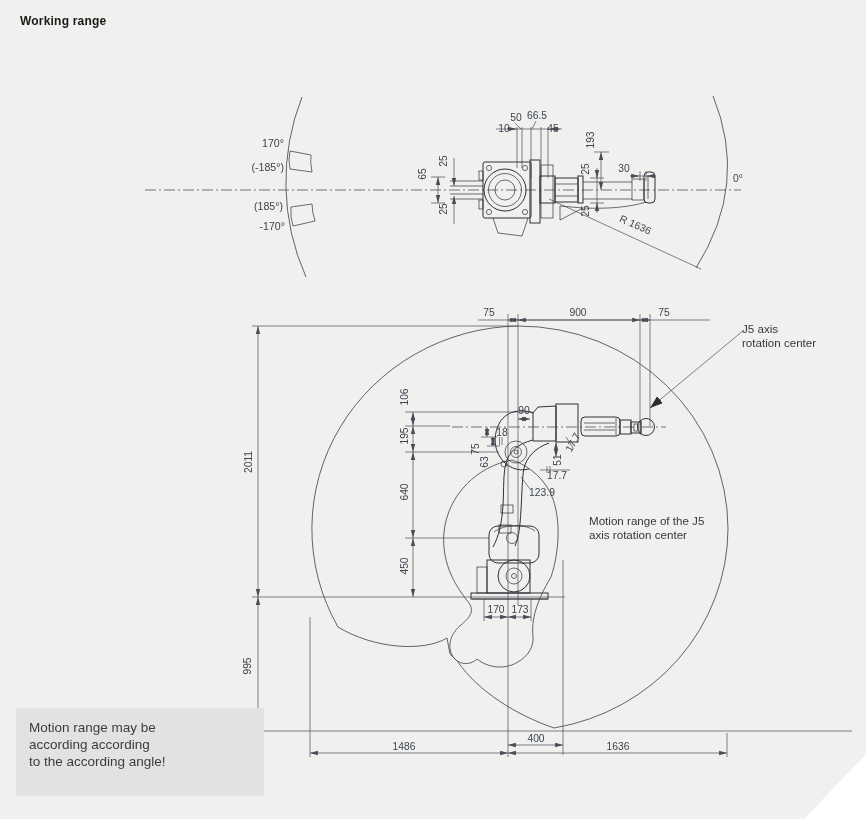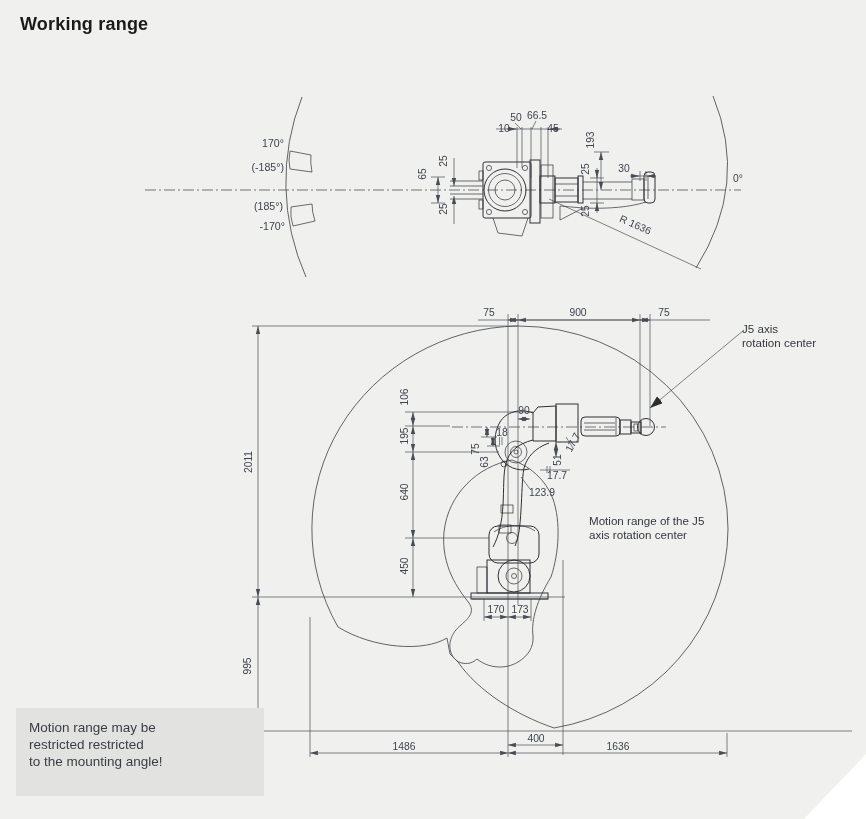--- a/index.html
+++ b/index.html
@@ -1,18 +1,18 @@
 <!DOCTYPE html>
 <html><head>
 <meta charset="utf-8">
 <style>
   html,body{margin:0;padding:0;}
   body{background:#f0f0ee;font-family:"Liberation Sans",sans-serif;}
   #page{position:relative;width:866px;height:819px;background:#f0f0ee;overflow:hidden;}
-  #page-title{position:absolute;left:20px;top:14px;font-size:18px;font-weight:bold;color:#1a1a18;letter-spacing:.2px;}
+  #page-title{position:absolute;left:20px;top:14px;font-size:12px;font-weight:bold;color:#1a1a18;letter-spacing:.2px;}
   #note-box{position:absolute;left:16px;top:708px;width:248px;height:88px;background:#e2e2e0;box-sizing:border-box;padding:11px 8px 0 13px;}
   #note-box .nl{font-size:13.5px;line-height:17px;color:#3a3d44;}
   svg{position:absolute;left:0;top:0;}
   .r{stroke:#303136;stroke-width:1;fill:none;}
   .rt{stroke:#303136;stroke-width:.7;fill:none;}
   .t{stroke:#4a4f58;stroke-width:.7;fill:none;}
   .env{stroke:#515257;stroke-width:.9;fill:none;}
   .cl{stroke:#3c3d42;stroke-width:.7;fill:none;stroke-dasharray:11 3 2 3;}
   .dim{stroke:#474c55;stroke-width:.7;fill:none;}
   .dt{font-family:"Liberation Sans",sans-serif;font-size:10.3px;fill:#3d4450;text-anchor:middle;}
@@ -217,17 +217,17 @@
       <text class="lb" x="742" y="347">rotation center</text>
       <text class="lb" x="589" y="525">Motion range of the J5</text>
       <text class="lb" x="589" y="539">axis rotation center</text>
     </g>
 
     <polygon points="866,754 804,819 866,819" fill="#ffffff"></polygon>
   </svg>
 
   <div id="note-box">
     <div class="nl">Motion range may be</div>
-    <div class="nl">restricted restricted</div>
-    <div class="nl">to the mounting angle!</div>
+    <div class="nl">according according</div>
+    <div class="nl">to the according angle!</div>
   </div>
 
 </div>
 
 </body></html>

